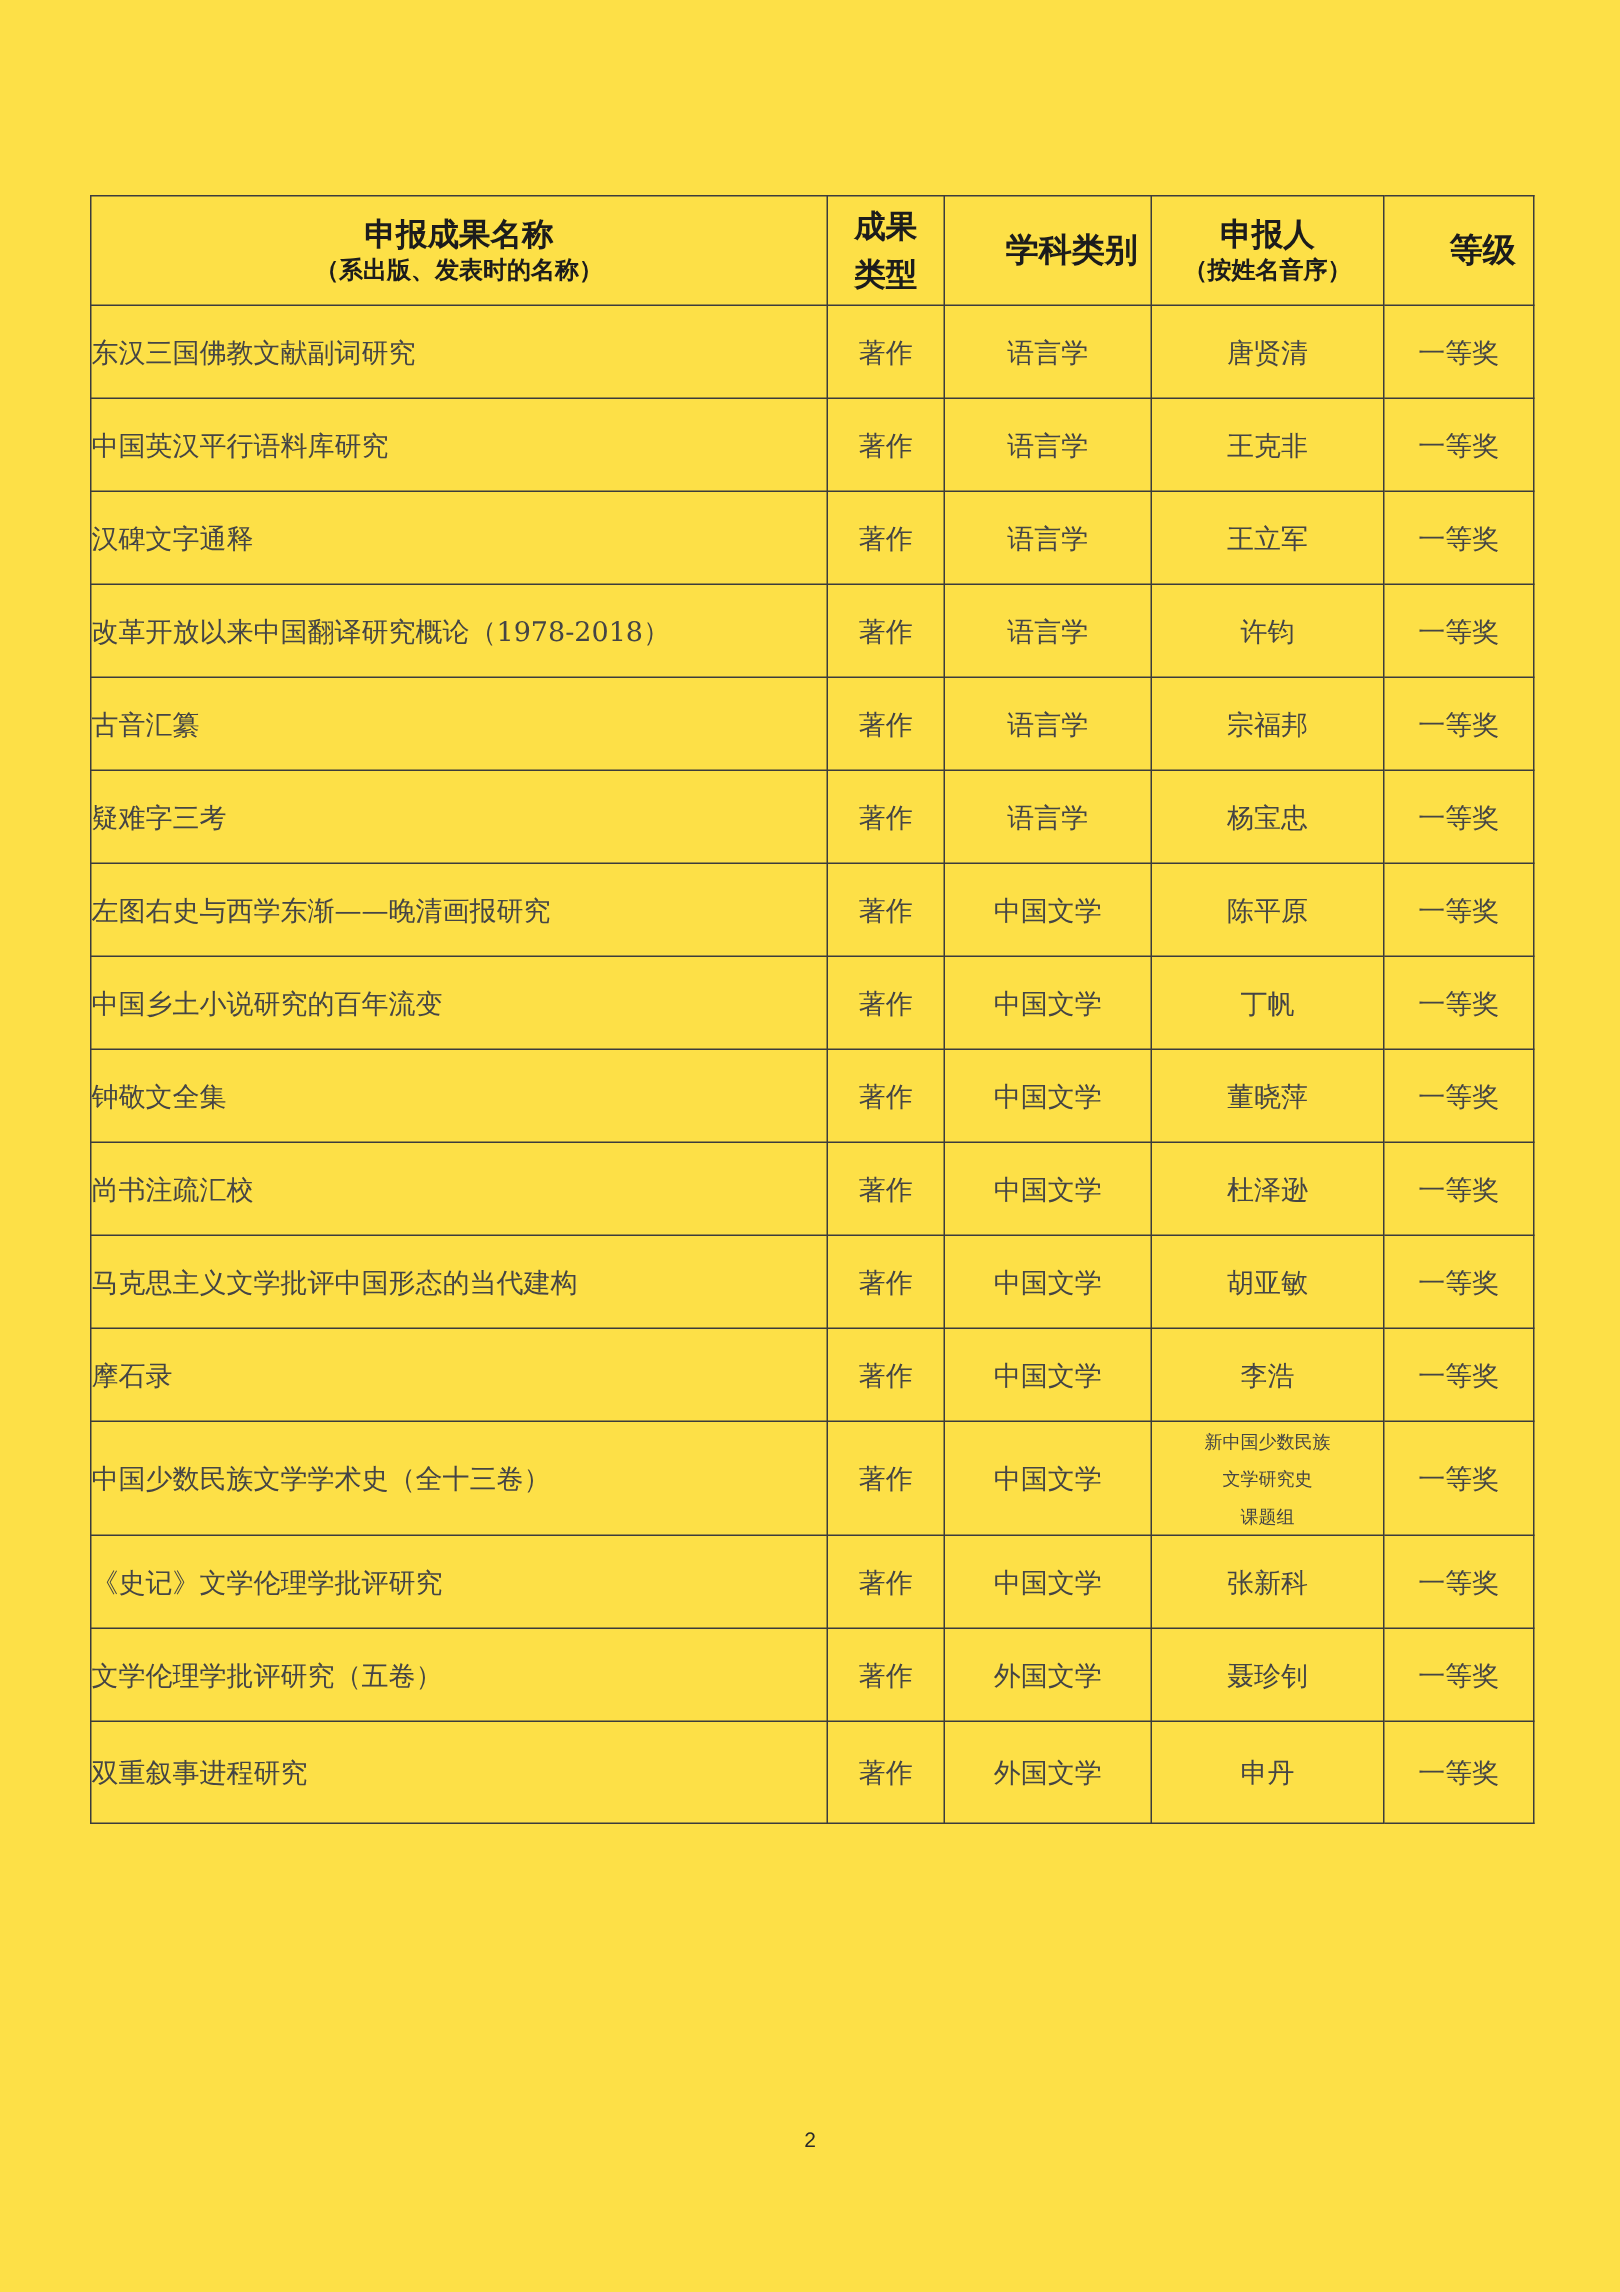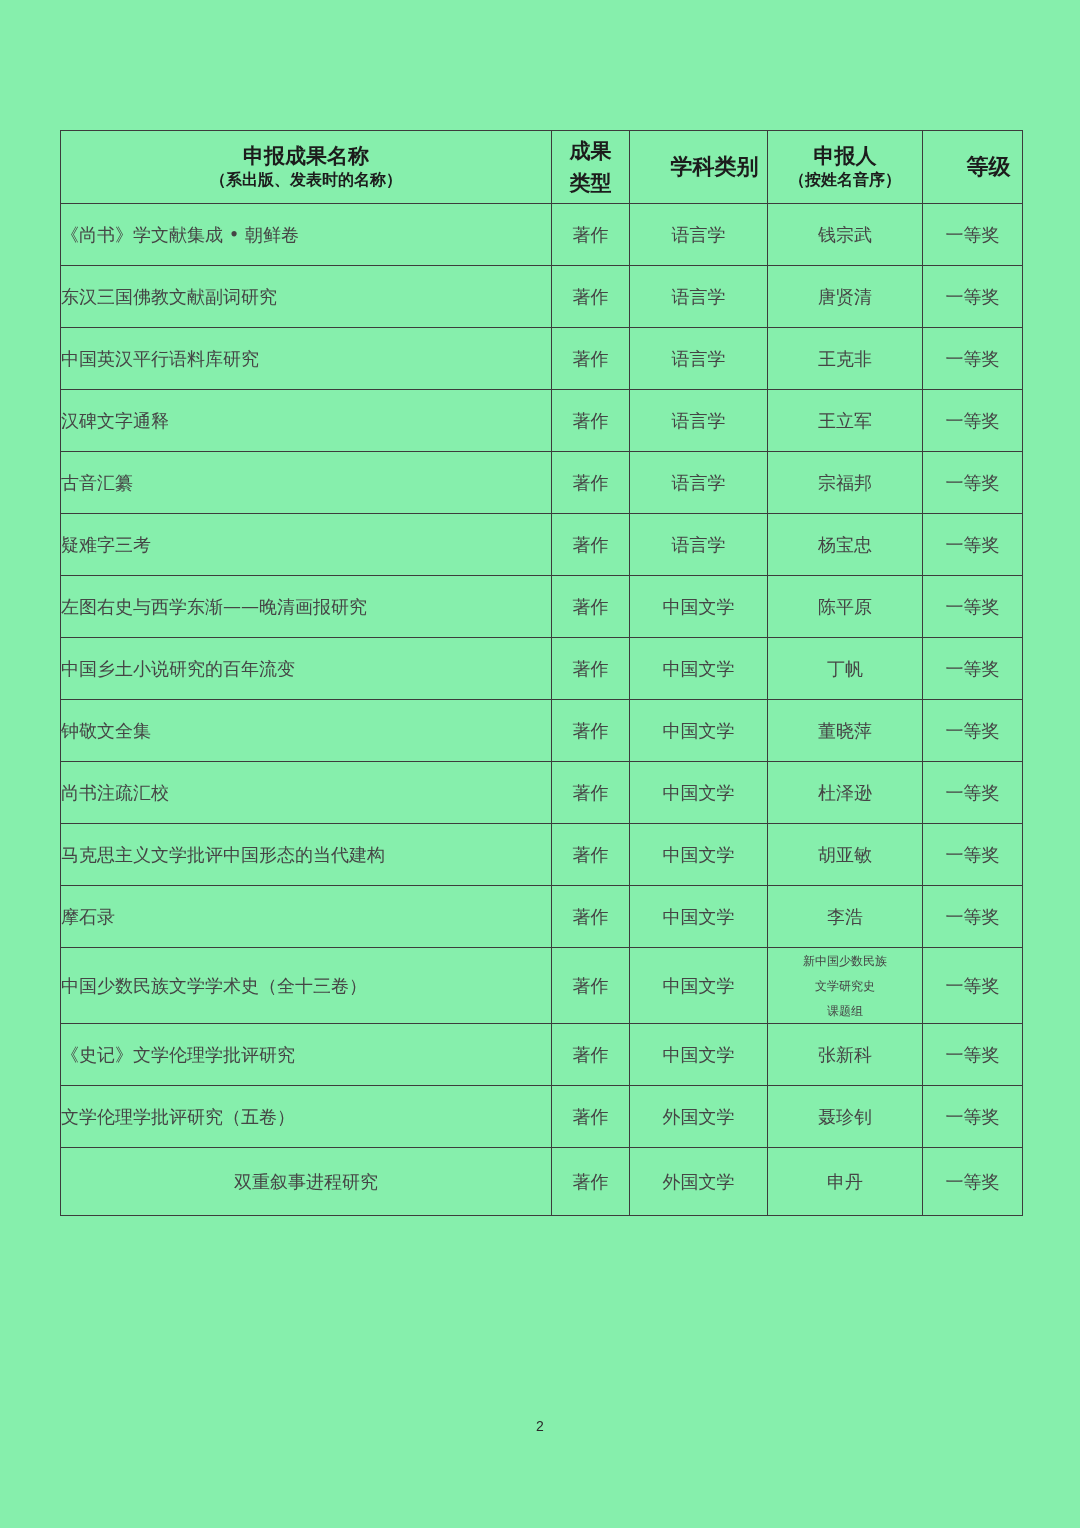--- a/index.html
+++ b/index.html
@@ -12,21 +12,21 @@
       height: 1528px;
       position: relative;
       overflow: hidden;
       font-family: "DejaVu Serif", "Liberation Serif", serif;
       color: #3a3a3a;
     }
     .page {
       position: absolute;
       left: 0; top: 0;
       width: 1080px; height: 1528px;
-      background: #86efac;
+      background: #fde047;
       text-decoration: underline;
     }
     table.awards {
       position: absolute;
       left: 60px;
       top: 130px;
       width: 962px;
       border-collapse: collapse;
       table-layout: fixed;
     }
@@ -66,21 +66,21 @@
       font-size: 22px;
       margin-left: 32px;
     }
 
     tbody td {
       height: 61px;
       font-size: 18px;
       color: #454545;
     }
     tbody tr.tall td { height: 70px; }
-    tbody tr.last td { height: 67px; text-align: center; }
+    tbody tr.last td { height: 67px; }
 
     td.name {
       text-align: left;
       padding-left: 10px;
       padding-top: 8px;
     }
     td.type, td.subj, td.appl, td.grade {
       text-align: center;
       padding-bottom: 4px;
     }
@@ -132,45 +132,45 @@
           <span class="h-main">申报人</span>
           <span class="h-sub">（按姓名音序）</span>
         </th>
         <th>
           <span class="h-one">等级</span>
         </th>
       </tr>
     </thead>
     <tbody>
       <tr>
-        <td class="name">《尚书》学文献集成 • 朝鲜卷</td>
-        <td class="type">著作</td>
-        <td class="subj">语言学</td>
-        <td class="appl">钱宗武</td>
-        <td class="grade">一等奖</td>
-      </tr>
-      <tr>
         <td class="name">东汉三国佛教文献副词研究</td>
         <td class="type">著作</td>
         <td class="subj">语言学</td>
         <td class="appl">唐贤清</td>
         <td class="grade">一等奖</td>
       </tr>
       <tr>
         <td class="name">中国英汉平行语料库研究</td>
         <td class="type">著作</td>
         <td class="subj">语言学</td>
         <td class="appl">王克非</td>
         <td class="grade">一等奖</td>
       </tr>
       <tr>
         <td class="name">汉碑文字通释</td>
         <td class="type">著作</td>
         <td class="subj">语言学</td>
         <td class="appl">王立军</td>
+        <td class="grade">一等奖</td>
+      </tr>
+      <tr>
+        <td class="name">改革开放以来中国翻译研究概论（1978-2018）</td>
+        <td class="type">著作</td>
+        <td class="subj">语言学</td>
+        <td class="appl">许钧</td>
         <td class="grade">一等奖</td>
       </tr>
       <tr>
         <td class="name">古音汇纂</td>
         <td class="type">著作</td>
         <td class="subj">语言学</td>
         <td class="appl">宗福邦</td>
         <td class="grade">一等奖</td>
       </tr>
       <tr>

